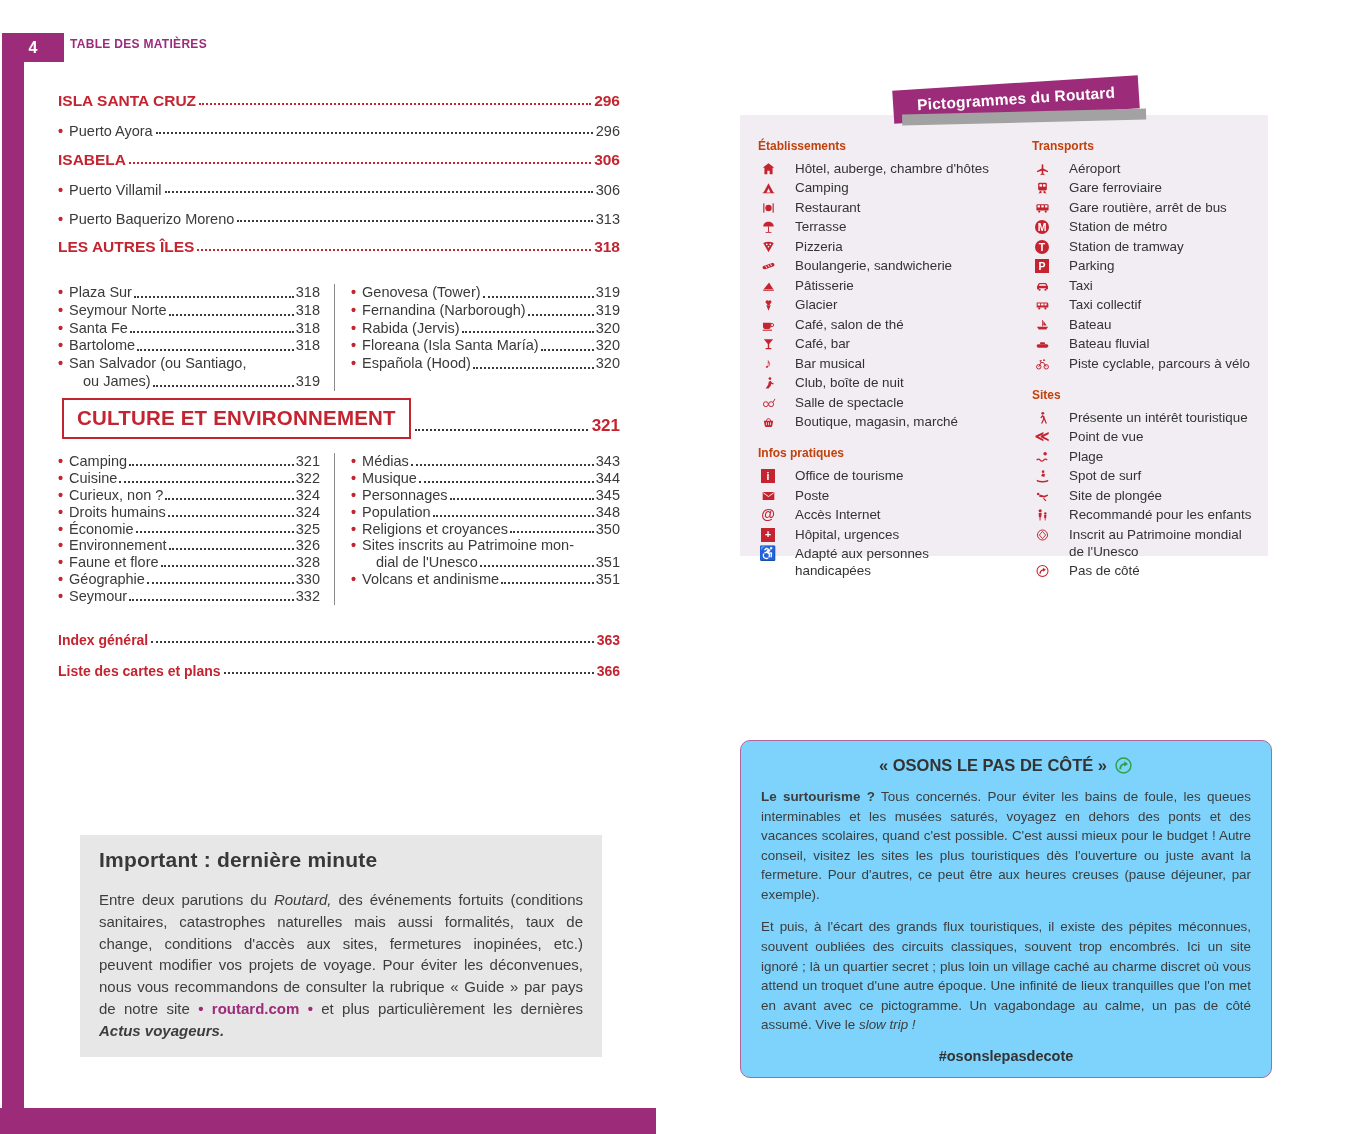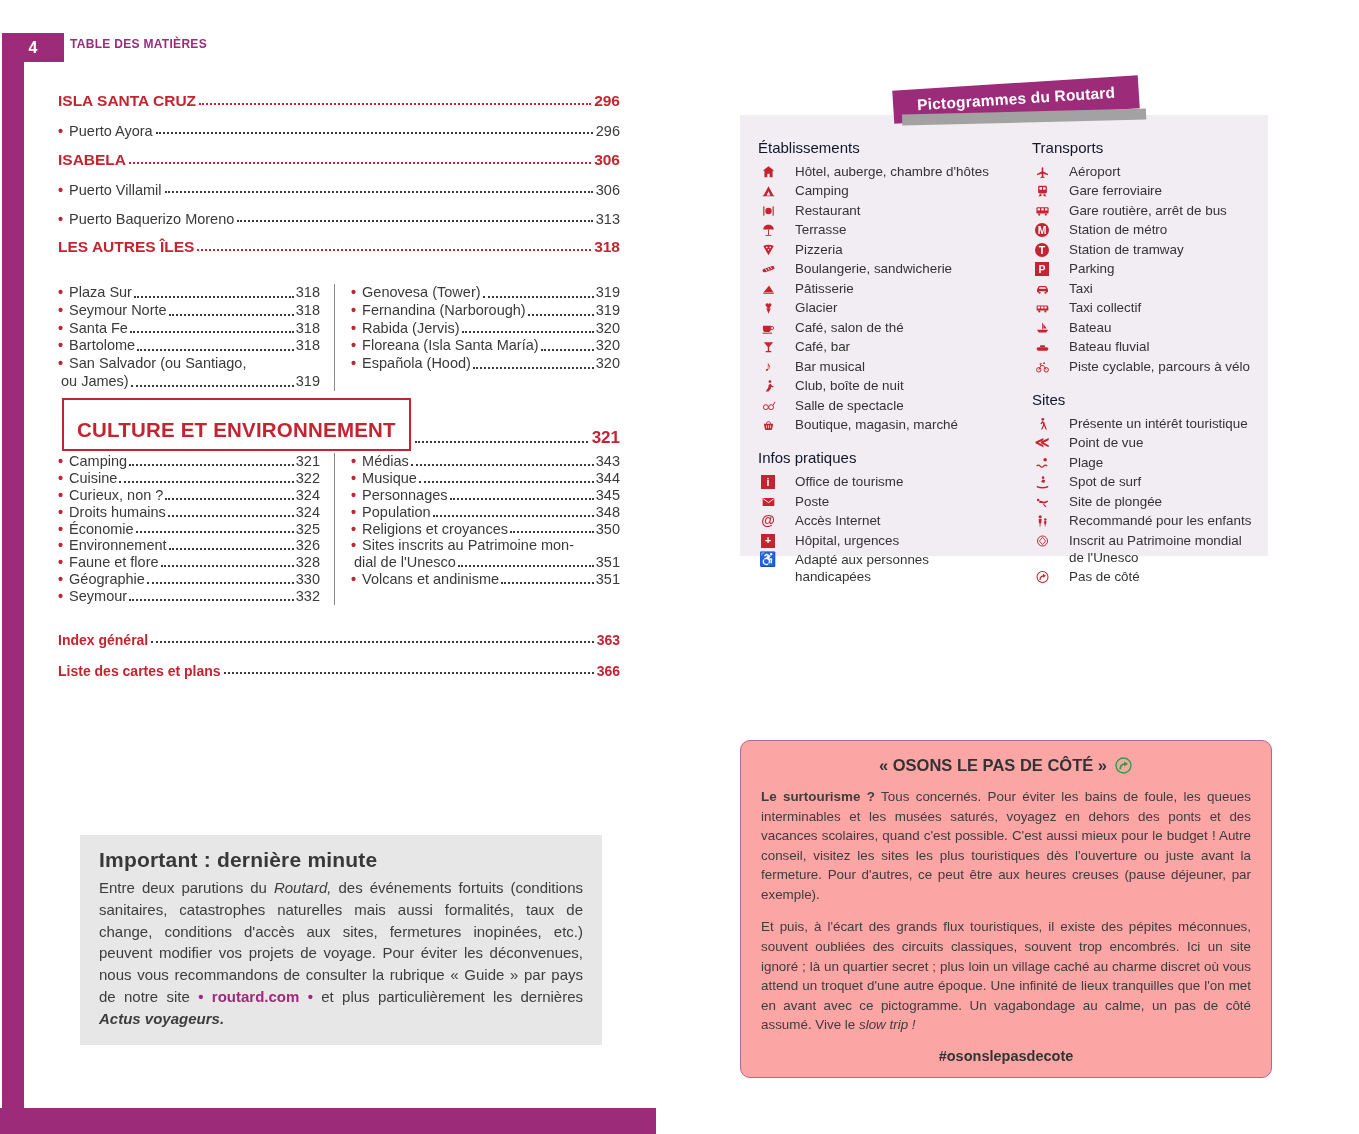--- a/index.html
+++ b/index.html
@@ -27,66 +27,66 @@
   .trow.sub{color:var(--dark);font-size:14.5px}
   .bullet{color:var(--red);font-weight:bold;margin-right:6px}
   .pg{white-space:nowrap}
 
   .cols{display:flex}
   .cols .c1{width:276px;padding-right:14px}
   .cols .c2{width:286px;border-left:1.5px solid #8a8a8a;padding-left:16px}
   .citem{font-size:14.5px;color:var(--dark)}
   .crow{display:flex;align-items:baseline;height:17.8px}
   .crow .ldr{flex:1;align-self:flex-end;margin:0 2px 4px;border-bottom:2px dotted var(--dark)}
-  .crow.wrap2 .lbl{margin-left:3px}
+  .crow.wrap2 .lbl{margin-left:25px}
   #islands{left:58px;top:284px;width:562px}
   #culture-cols{left:58px;top:453px;width:562px}
   #culture-cols .crow{height:16.9px}
 
   #culture-head{left:62px;top:398px;width:558px;display:flex;align-items:flex-end}
-  #culture-box{border:2.5px solid var(--red);padding:18px 13px 7px;color:var(--red);
+  #culture-box{border:2.5px solid var(--red);padding:6px 13px 7px;color:var(--red);
     font-weight:bold;font-size:20.5px;letter-spacing:.2px;background:#fff}
   #culture-head .ldr{flex:1;margin:0 4px 8px;border-bottom:2px dotted var(--dark)}
   #culture-head .pg{color:var(--red);font-weight:bold;font-size:17px;padding-bottom:3px}
 
   #index-rows{left:58px;top:616px;width:562px}
   #index-rows .trow{height:31.5px;color:var(--red);font-weight:bold;font-size:14px}
   #index-rows .trow .ldr{border-bottom-color:var(--dark)}
 
   
   #important{left:80px;top:835px;width:522px;background:var(--graybox);padding:13px 19px 16px}
-  #important h2{font-size:21px;color:#383838;margin-bottom:5px;letter-spacing:.2px}
+  #important h2{font-size:21px;color:#383838;margin-bottom:17px;letter-spacing:.2px}
   #important p{font-size:15px;line-height:1.45;text-align:justify;color:#3d3d3d}
   .seg-italic{font-style:italic}
   .seg-bold{font-weight:bold}
   .seg-bold-italic{font-weight:bold;font-style:italic}
   .seg-brand{font-weight:bold;color:var(--magenta)}
 
   
   #picto{left:740px;top:115px;width:528px;height:441px;background:var(--pictobg)}
   #banner{left:893px;top:83px;background:var(--magenta);color:#fff;font-weight:bold;font-size:15.5px;
     padding:7px 24px 8px;transform:rotate(-3.6deg);z-index:2;letter-spacing:.2px}
   #banner::after{content:'';position:absolute;left:8px;right:-6px;bottom:-7px;height:11px;
     background:#a2a2a2;transform:rotate(2.2deg);z-index:-1}
   .pcol{position:absolute;top:24px}
   #pcol-left{left:18px;width:256px}
   #pcol-right{left:292px;width:232px}
-  .ptitle{font-size:15px;font-weight:normal;color:#0f172a;margin:0 0 8px}
+  .ptitle{font-size:12px;font-weight:bold;color:#c2410c;margin:0 0 8px}
   .pgroup{margin-bottom:15px}
   .pitem{display:flex;margin-bottom:2.6px;min-height:14.9px}
   .picwrap{width:20px;display:flex;justify-content:center;align-items:flex-start;flex:none;color:var(--red)}
   .plab{font-size:13.4px;color:#333;line-height:1.26;margin-left:17px}
   .pic-svg{width:17px;height:14px;display:block;margin-top:1px}
   .pic-glyph{font-size:14px;line-height:15px;color:var(--red);font-weight:bold}
   .pic-badge{width:14px;height:14px;background:var(--red);color:#fff;font-weight:bold;font-size:10.5px;
     display:inline-flex;align-items:center;justify-content:center;line-height:1;margin-top:1px}
   .pic-badge.circ{border-radius:50%}
 
   
-  #osons{left:740px;top:740px;width:532px;background:#fca5a5;border:1.8px solid var(--osons);
+  #osons{left:740px;top:740px;width:532px;background:#7dd3fc;border:1.8px solid var(--osons);
     border-radius:10px;padding:14px 20px 13px}
   #osons-title{display:flex;align-items:center;justify-content:center;gap:7px;
     font-size:16.5px;font-weight:bold;color:#333;margin-bottom:12px}
   #osons-title .pic-svg{width:19px;height:19px;color:var(--green)}
   #osons p{font-size:13.4px;line-height:1.46;text-align:justify;color:#3d3d3d;margin-bottom:13px}
   #osons-hashtag{text-align:center;font-weight:bold;font-size:14.5px;color:#333}
 </style>
 </head>
 <body>
 

